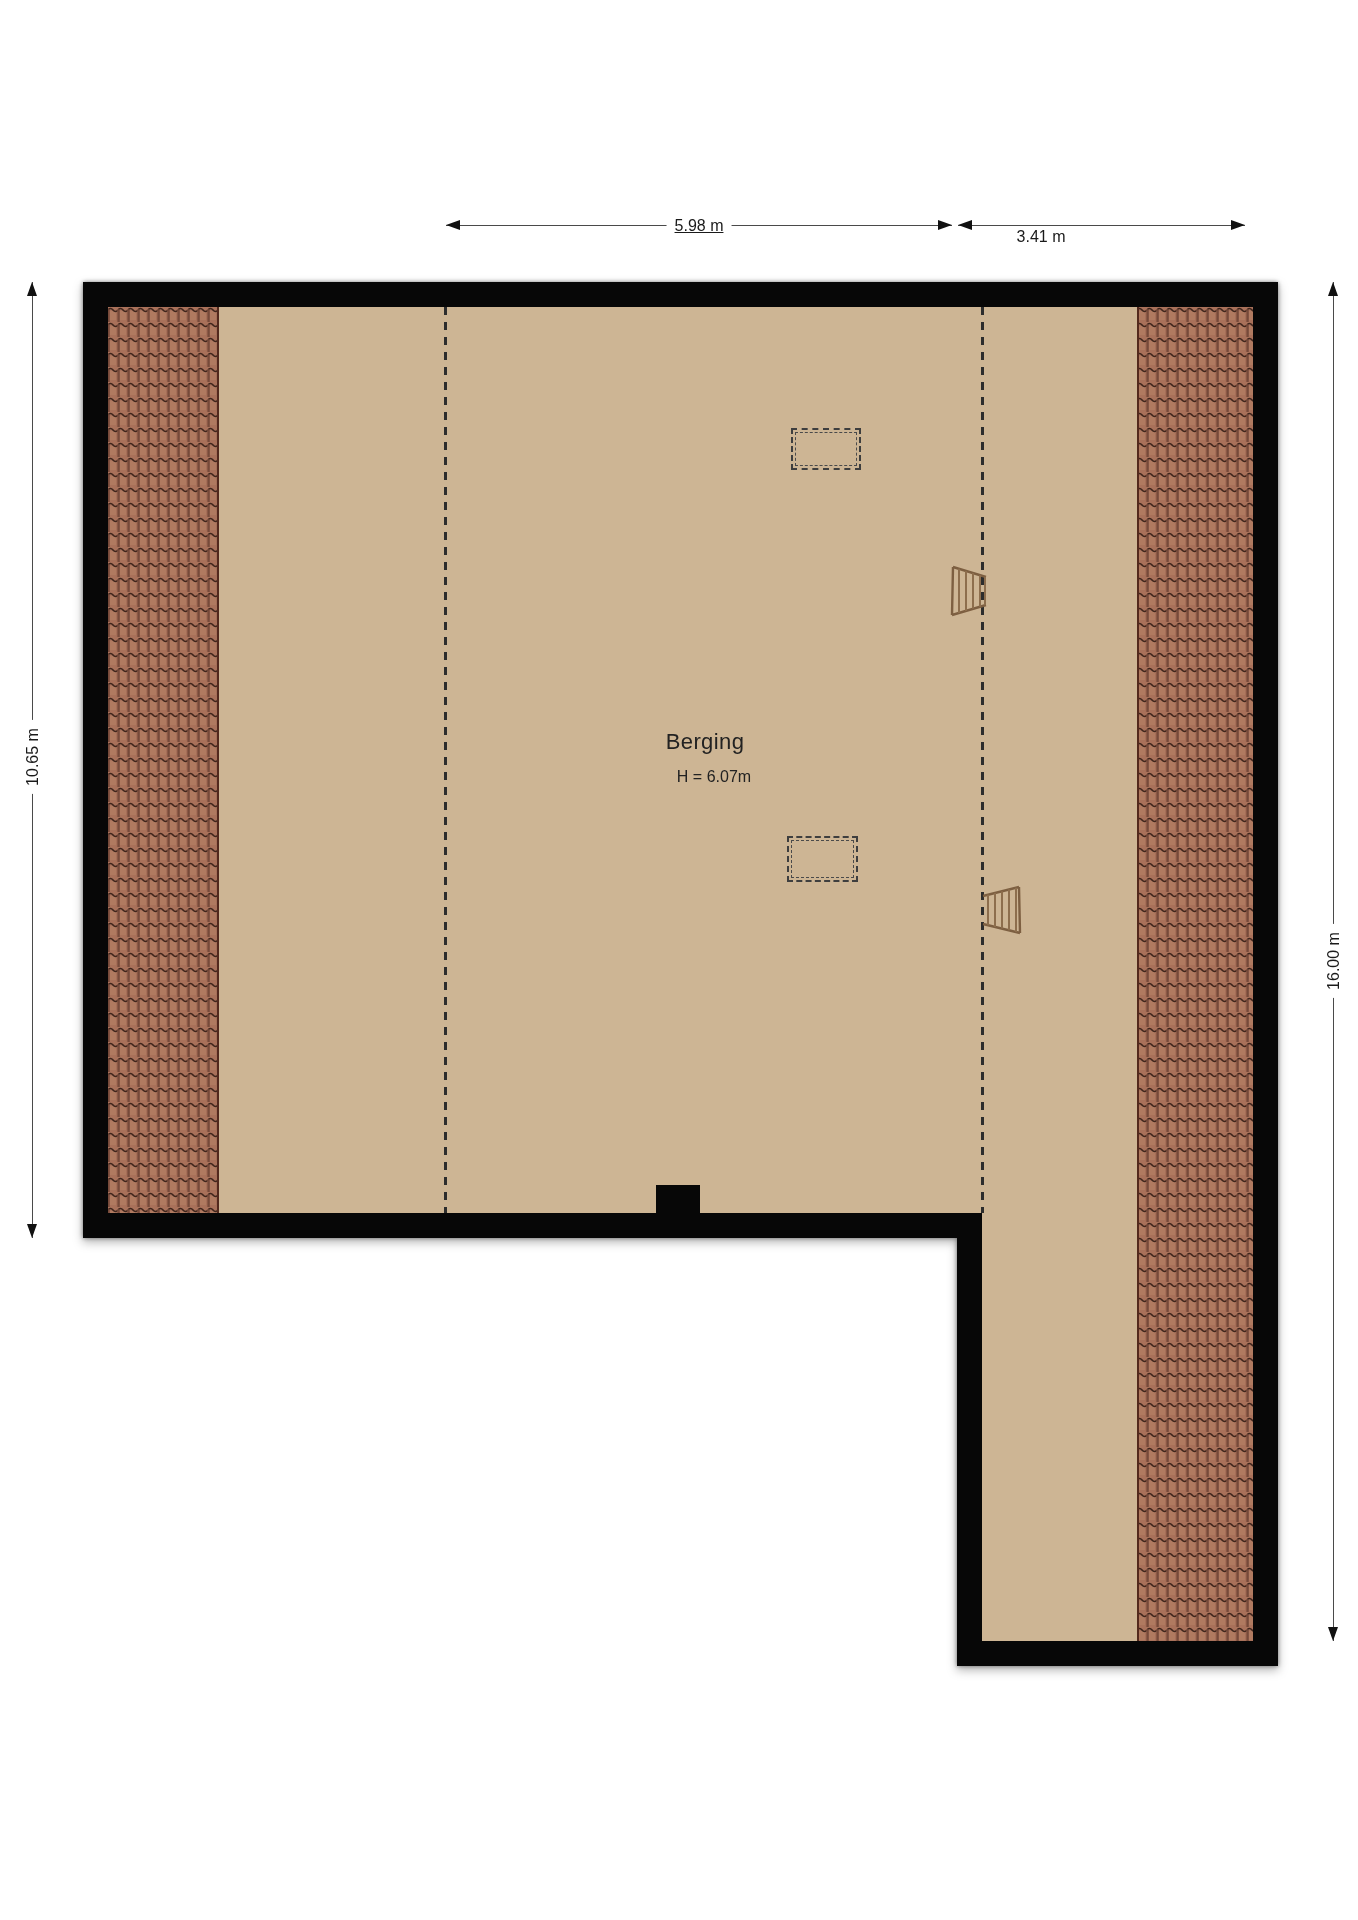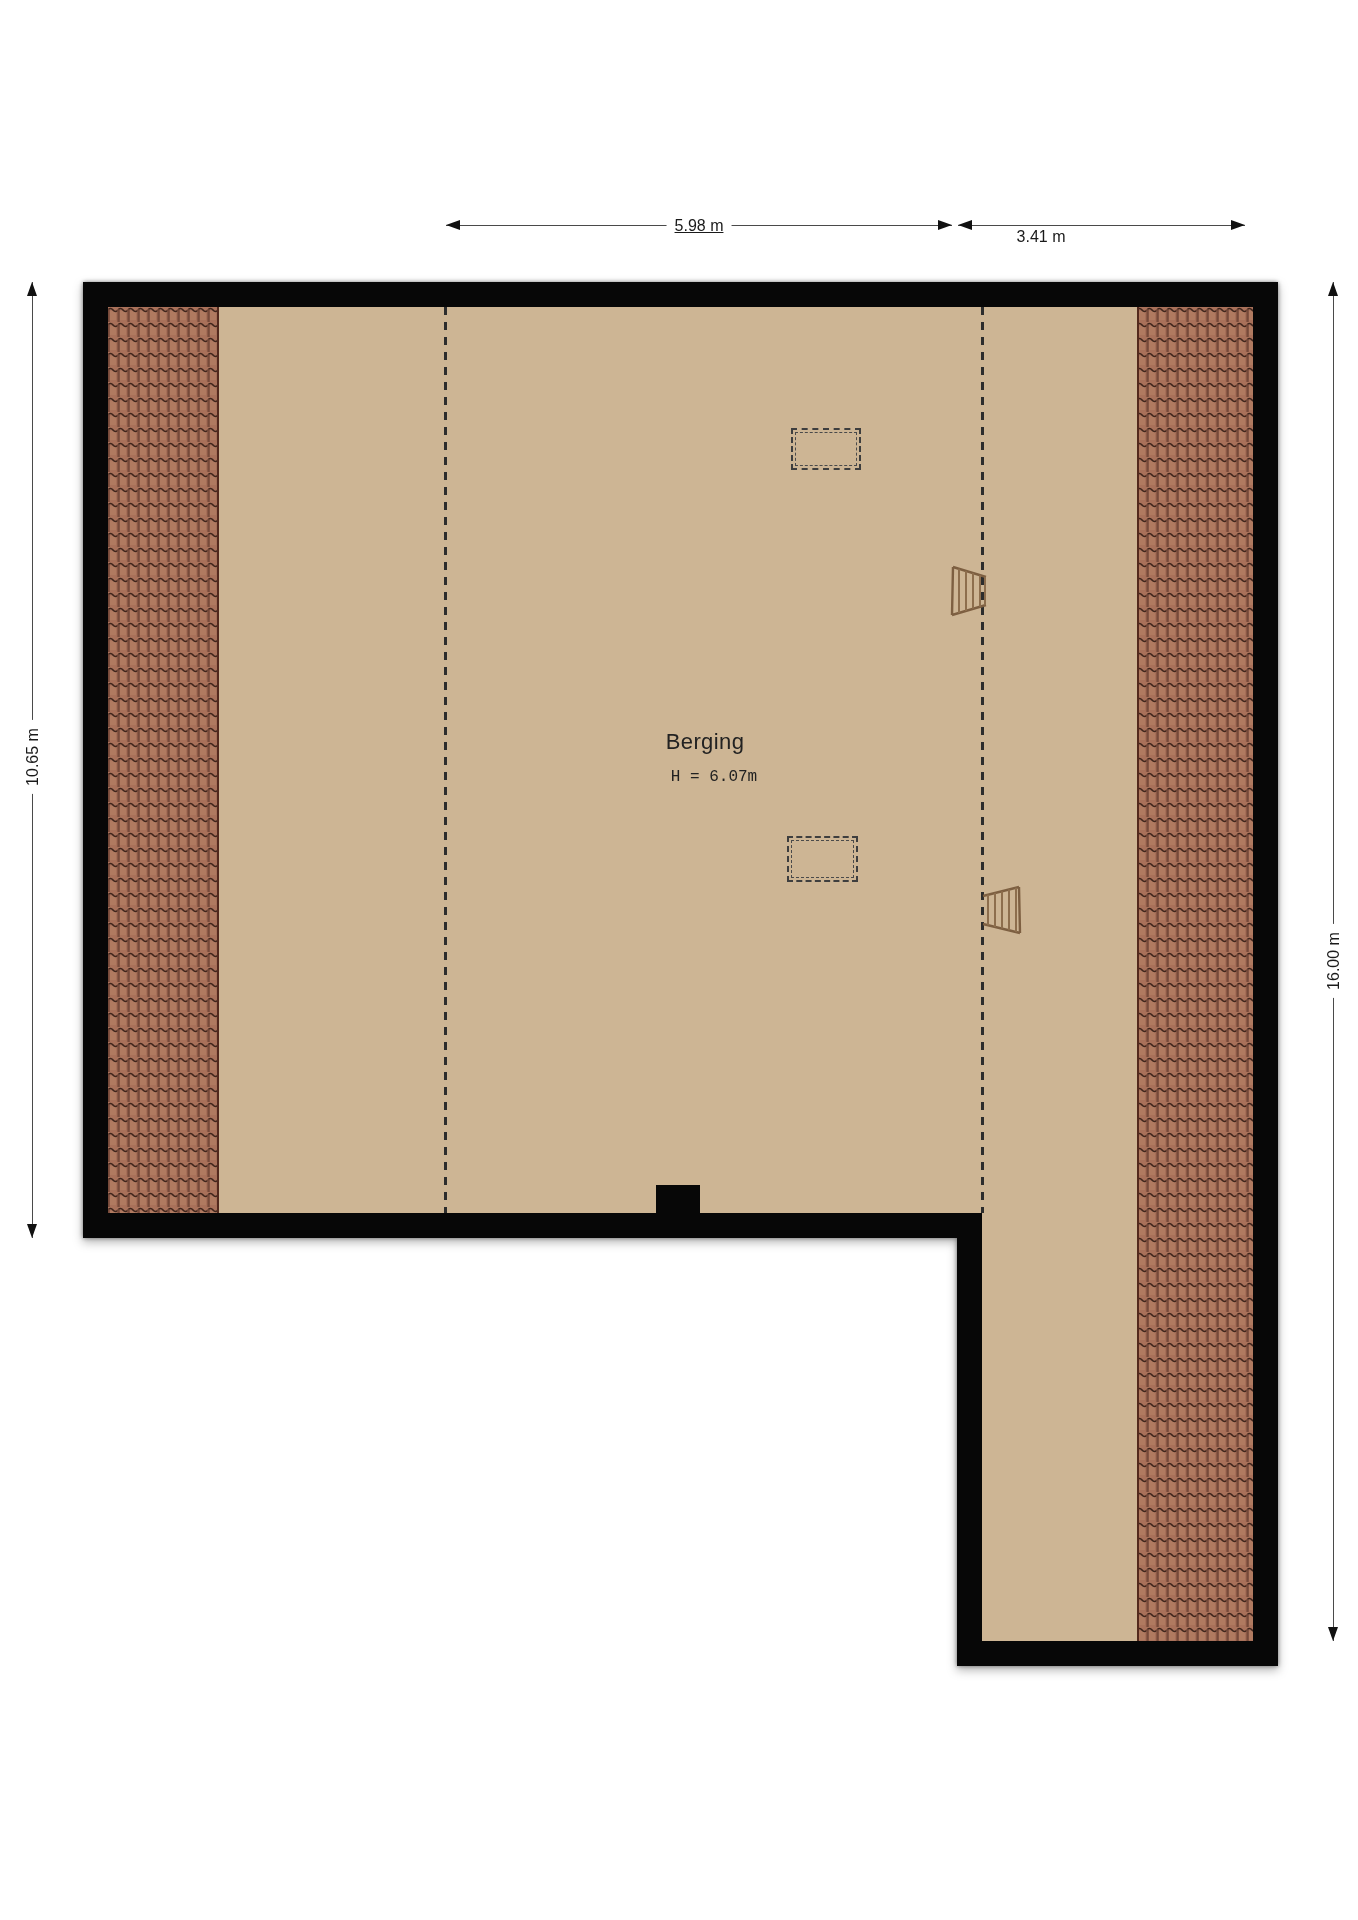--- a/index.html
+++ b/index.html
@@ -99,21 +99,21 @@
     <path d="M9 4.8 L9 48.9 M16 6.9 L16 46.9 M23 9.1 L23 44.8 M30 11.2 L30 42.8 M35 12.7 L35 41.3" fill="none" stroke="#8d6e4d" stroke-width="2"></path>
   </svg>
   <svg class="abs" style="left:980px;top:884px;" width="42" height="52" viewBox="0 0 42 52">
     <path d="M39 3 L3 12 M40 49 L3 40 M39 3 L40 49" fill="none" stroke="#7d5f41" stroke-width="2.4"></path>
     <path d="M8 10.8 L8 41.2 M15 9 L15 42.9 M22 7.3 L22 44.6 M29 5.5 L29 46.3 M36 3.8 L36 48" fill="none" stroke="#8d6e4d" stroke-width="2"></path>
   </svg>
 
   <div class="chimney" style="left:656px;top:1185px;width:44px;height:32px;"></div>
 
   <div class="room-name" style="left:705px;top:742px;">Berging</div>
-  <div class="room-h" style="left:714px;top:777px;font-family:Liberation Mono, monospace;">H = 6.07m</div>
+  <div class="room-h" style="left:714px;top:777px;">H = 6.07m</div>
 
   <div>
     <div class="dline-h" style="left:446px;top:225px;width:506px;"></div>
     <div class="arr left" style="left:446px;top:220px;"></div>
     <div class="arr right" style="left:938px;top:220px;"></div>
     <span class="dim-label" style="left:699px;top:226px;text-decoration:underline;">5.98 m</span>
   </div>
 
   <div>
     <div class="dline-h" style="left:958px;top:225px;width:287px;"></div>

